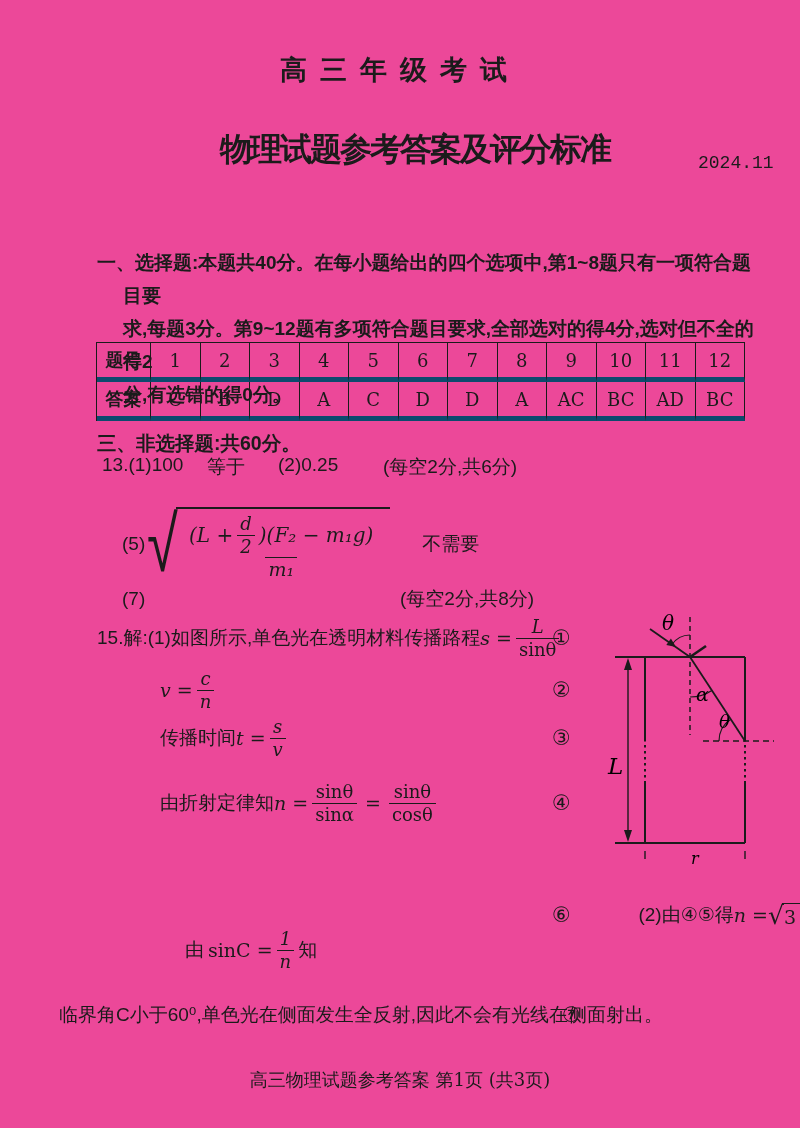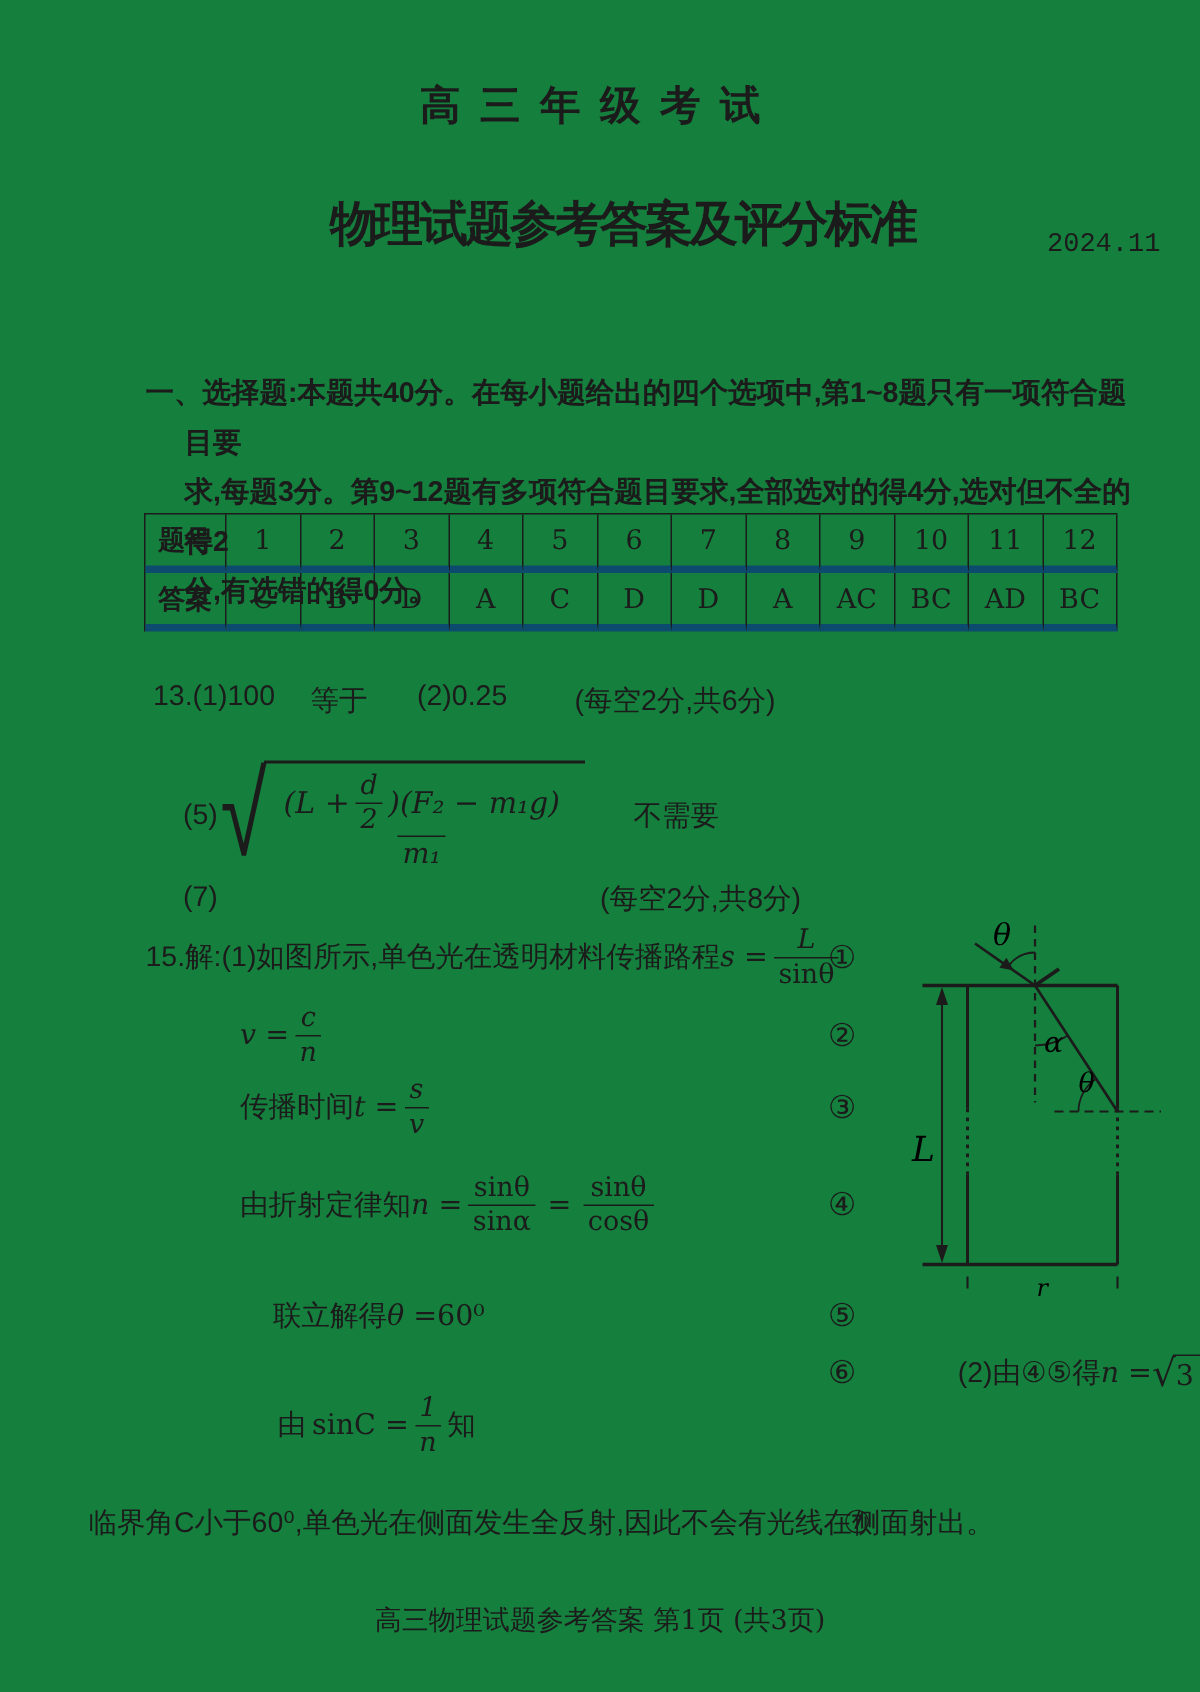--- a/index.html
+++ b/index.html
@@ -1,19 +1,19 @@
 <!DOCTYPE html>
 <html><head>
 <meta charset="utf-8">
 <style>
   * { margin:0; padding:0; box-sizing:border-box; }
   html,body { background:#e8e8e8; }
   #page {
     position:relative; width:800px; height:1128px; margin:0 auto;
-    background:#15803d; color:#1b1b1b; overflow:hidden;
+    background:#ec4899; color:#1b1b1b; overflow:hidden;
     font-family:"Liberation Sans","DejaVu Sans",sans-serif;
   }
   .cn   { font-family:"Liberation Sans","DejaVu Sans",sans-serif; }
   .math { font-family:"DejaVu Serif","Liberation Serif",serif; font-style:italic; }
   .mfn  { font-family:"DejaVu Serif","Liberation Serif",serif; font-style:normal; }
   .abs  { position:absolute; }
 
   
   #title { top:52px; left:0; width:800px; text-align:center;
            font-size:27px; font-weight:700; letter-spacing:13px; }
@@ -125,20 +125,21 @@
     <div class="cell">C</div>
     <div class="cell">D</div>
     <div class="cell">D</div>
     <div class="cell">A</div>
     <div class="cell">AC</div>
     <div class="cell">BC</div>
     <div class="cell">AD</div>
     <div class="cell">BC</div>
   </div>
 
+  <div id="sec3-heading" class="abs cn">三、非选择题:共60分。</div>
 
   <div id="q13-line" class="abs bodyline">
     <span style="left:102px">13.(1)100</span>
     <span style="left:207px">等于</span>
     <span style="left:278px">(2)0.25</span>
     <span style="left:383px">(每空2分,共6分)</span>
   </div>
 
 
   <div id="q14-item5" class="abs">
@@ -204,26 +205,20 @@
       <span class="den">sinα</span>
     </span>
     <span class="mfn" style="margin:0 4px">=</span>
     <span class="frac mfn" style="font-size:18px">
       <span class="num">sinθ</span>
       <span class="den">cosθ</span>
     </span>
     <span class="badge">④</span>
   </div>
 
-  <div id="l15-5" class="abs eqline bodyline">
-    <span class="cn">联立解得</span>
-    <span class="math">θ = </span>
-    <span class="mfn">60⁰</span>
-    <span class="badge">⑤</span>
-  </div>
 
   <div id="l15-6" class="abs eqline bodyline">
     <span class="cn">(2)由④⑤得</span>
     <span class="math">n = </span>
     <span class="sqrt">
       <span class="sgn">√</span>
       <span class="val mfn">3</span>
     </span>
     <span class="badge">⑥</span>
   </div>

